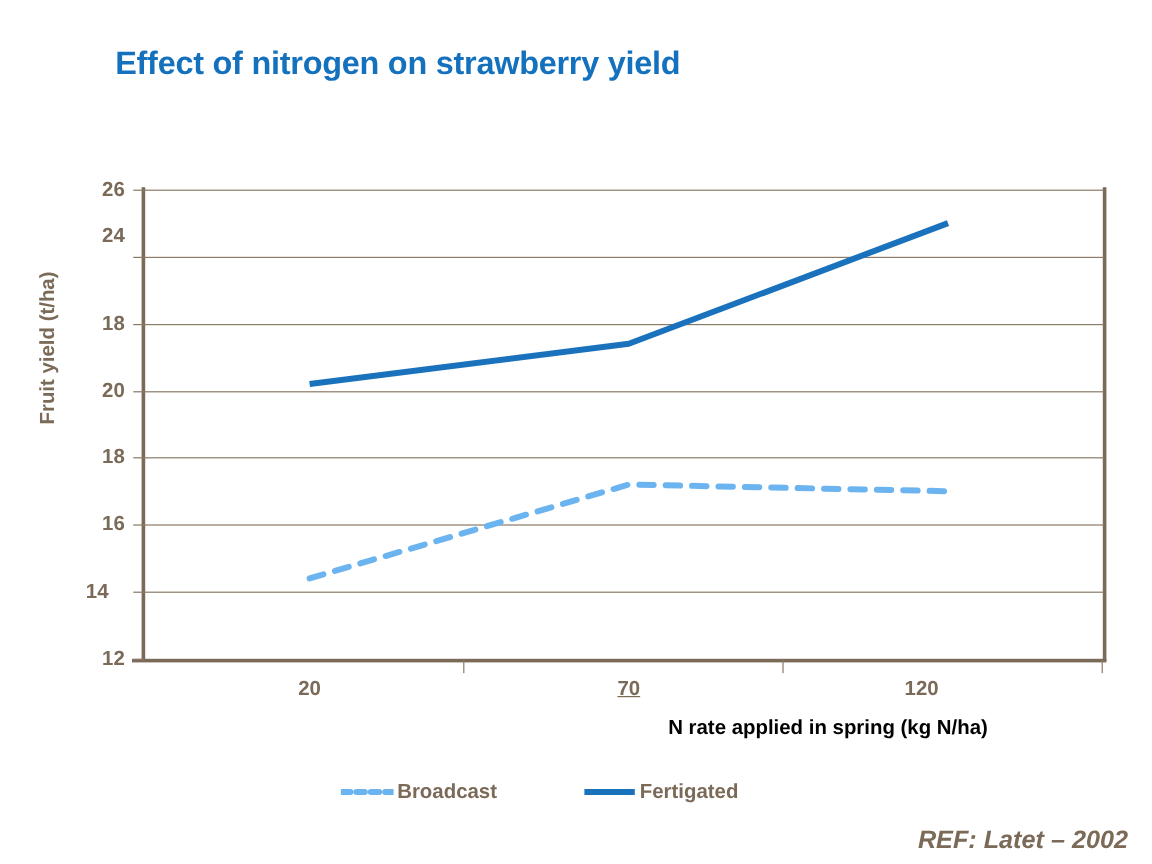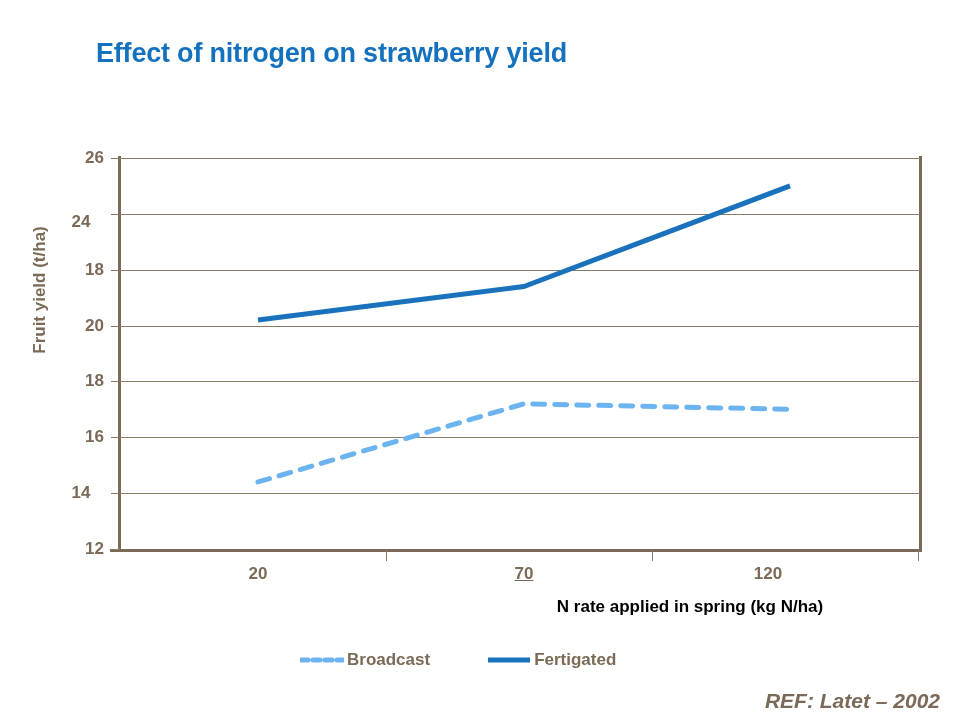--- a/index.html
+++ b/index.html
@@ -136,25 +136,25 @@
     position: absolute;
     left: 0; top: 0;
     width: 800px;
     height: 391px;
     overflow: visible;
   }
 
   
   #legend {
     position: absolute;
-    left: 300px;
+    left: 284px;
     top: 650px;
     display: flex;
     align-items: center;
-    gap: 57px;
+    gap: 72px;
   }
   .legend-item {
     display: flex;
     align-items: center;
     gap: 3px;
   }
   .legend-swatch {
     width: 44px;
     height: 16px;
     flex: 0 0 auto;
@@ -210,21 +210,21 @@
         <div class="ylabel" style="top: 326.143px; text-align: center;">14</div>
         <div class="ytick" style="top: 279.286px;"></div>
         <div class="ylabel" style="top: 270.286px;">16</div>
         <div class="ytick" style="top: 223.429px;"></div>
         <div class="ylabel" style="top: 214.429px;">18</div>
         <div class="ytick" style="top: 167.571px;"></div>
         <div class="ylabel" style="top: 158.571px;">20</div>
         <div class="ytick" style="top: 111.714px;"></div>
         <div class="ylabel" style="top: 102.714px;">18</div>
         <div class="ytick" style="top: 55.8571px;"></div>
-        <div class="ylabel" style="top: 55px; text-align: center;">24</div>
+        <div class="ylabel" style="top: 30px;">24</div>
         <div class="ytick" style="top: 0px;"></div>
         <div class="ylabel" style="top: -9px;">26</div>
       </div>
     <div id="xtick-layer">
         <div class="xtick" style="left: 266px;"></div>
         <div class="xtick" style="left: 532px;"></div>
         <div class="xtick" style="left: 798px;"></div>
         <div class="xlabel" style="left: 138px;">20</div>
         <div class="xlabel" style="left: 404px; text-decoration: underline;">70</div>
         <div class="xlabel" style="left: 648px;">120</div>

